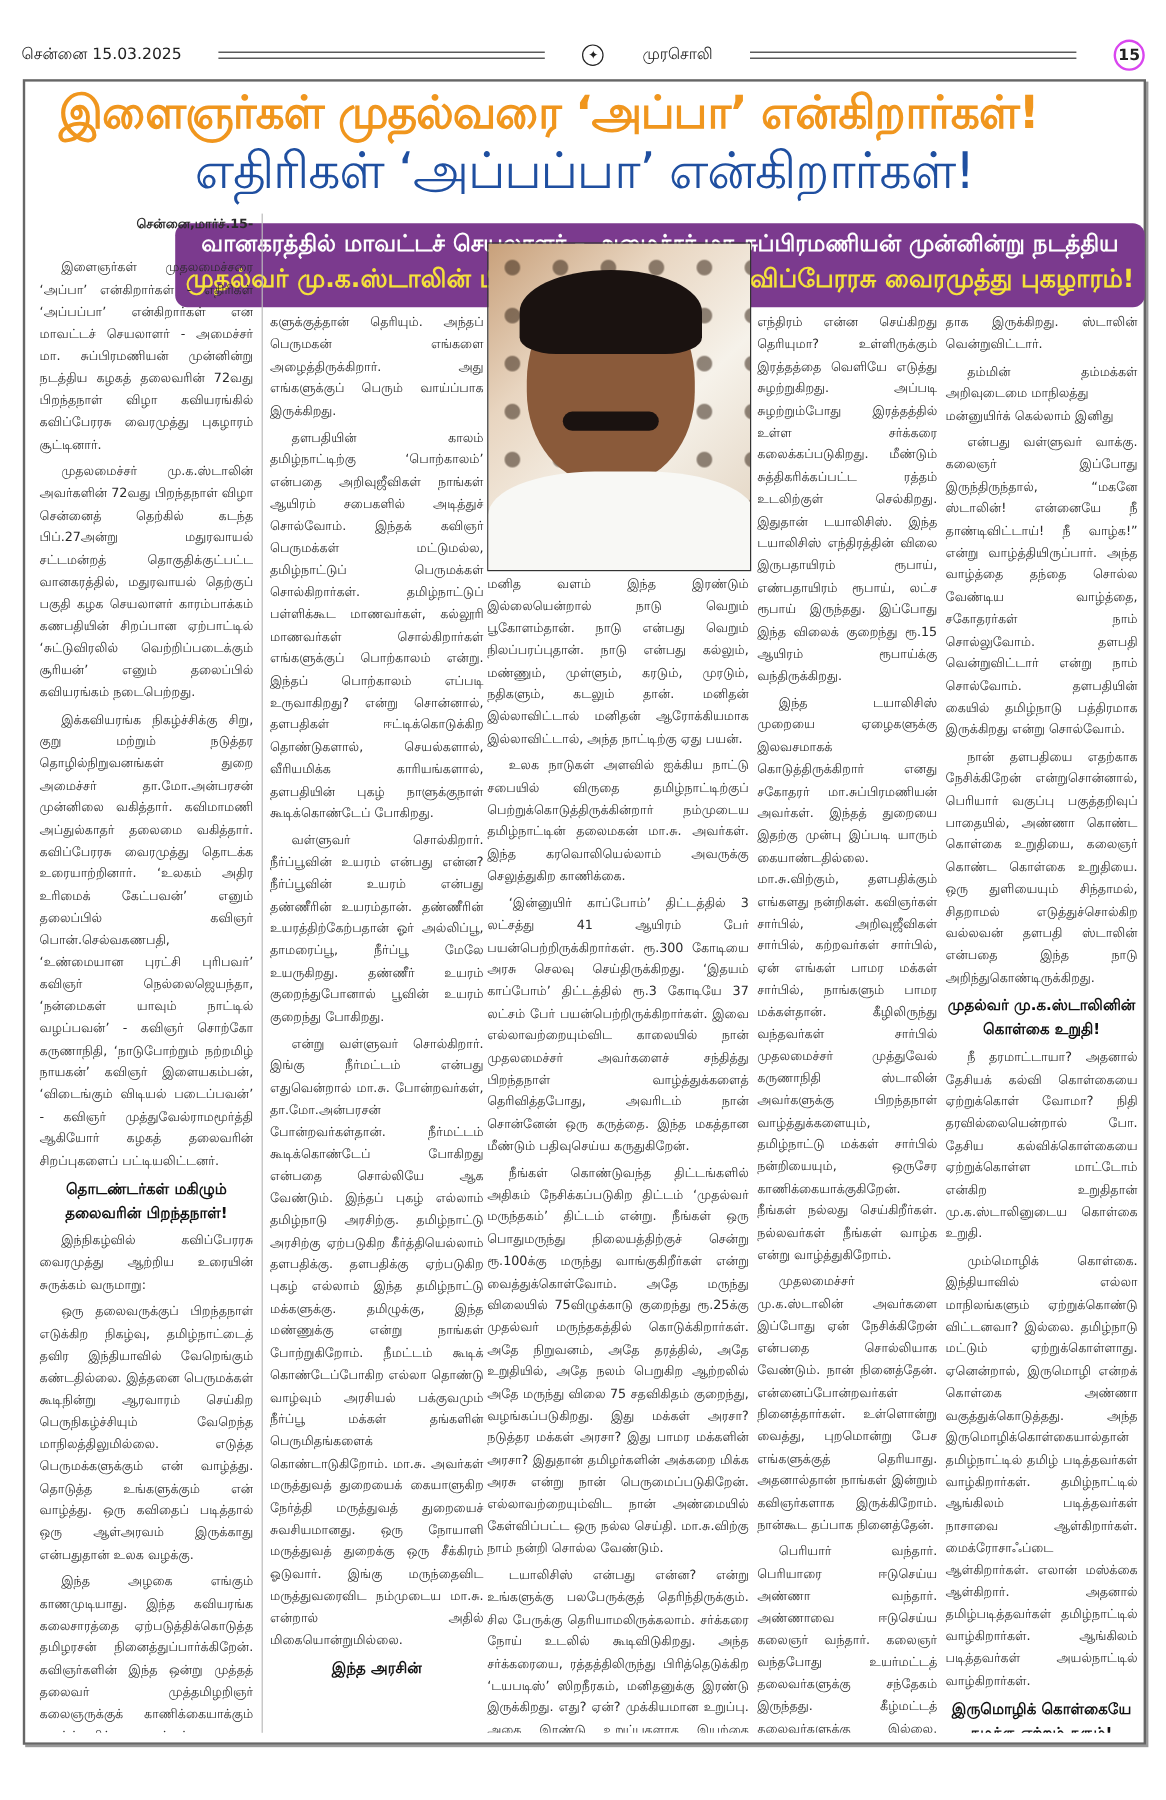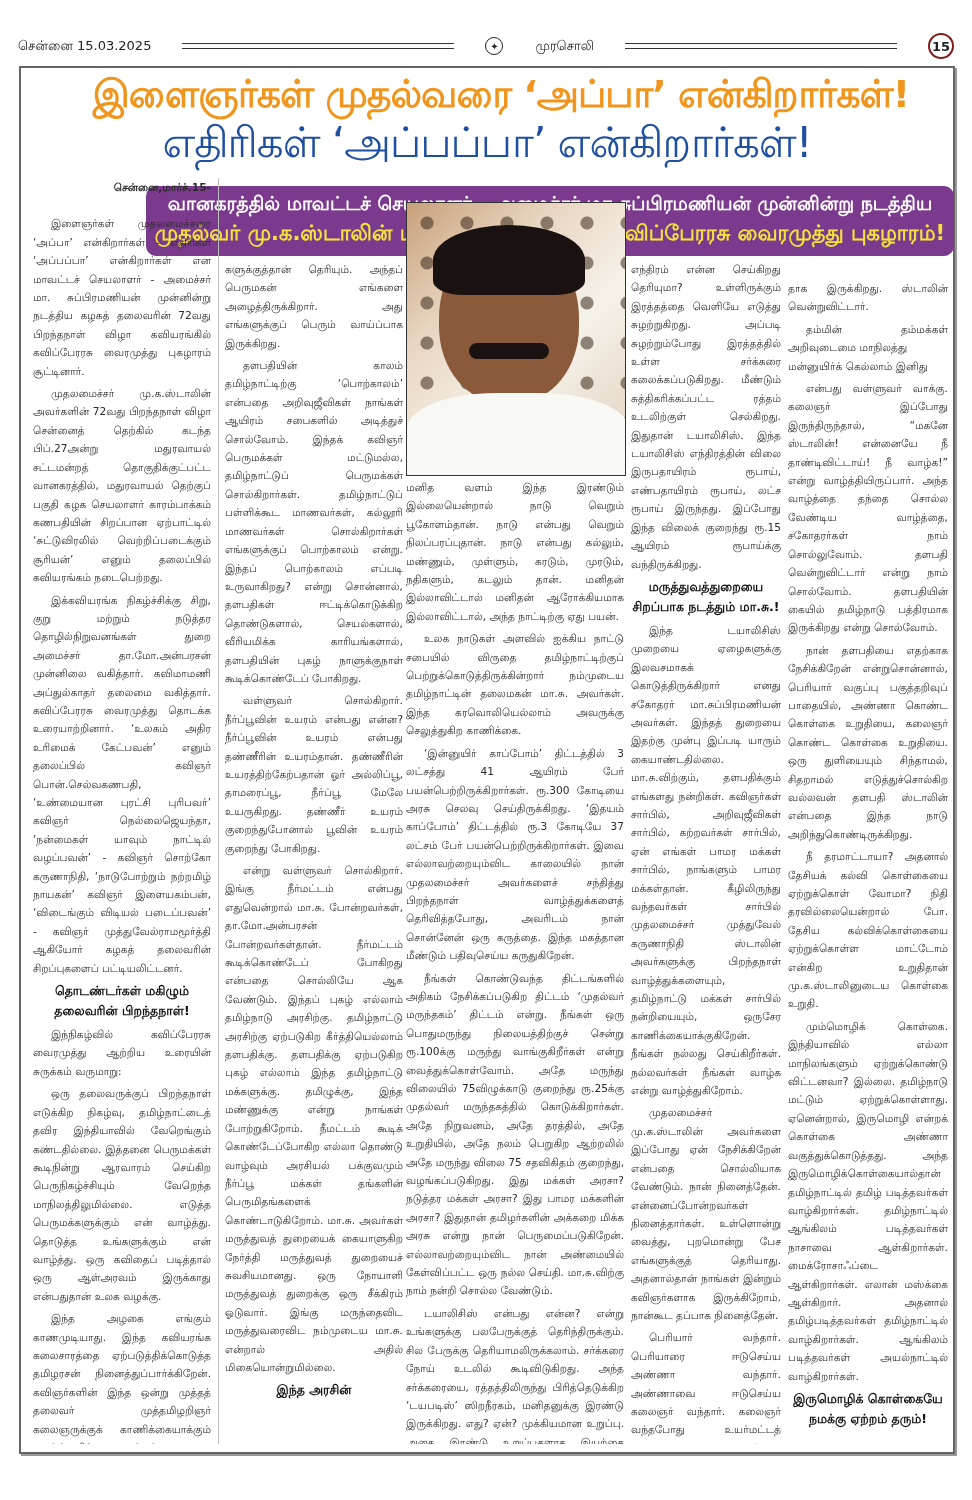--- a/index.html
+++ b/index.html
@@ -1,22 +1,22 @@
 <!DOCTYPE html>
 <html><head>
 <meta charset="utf-8">
 <style>
   html,body{margin:0;padding:0;background:#fff;}
   body{width:972px;height:1500px;position:relative;overflow:hidden;font-family:"DejaVu Sans",sans-serif;color:#222;}
   .masthead{position:absolute;top:34px;left:18px;right:18px;height:24px;display:flex;align-items:center;font-size:13px;gap:28px;}
   .masthead .rule{flex:1;height:4px;border-top:1.5px solid #333;border-bottom:1.5px solid #333;margin:0 3px;}
-  .pageno{width:22px;height:22px;border:2px solid #7f1d1d;border-radius:50%;display:flex;align-items:center;justify-content:center;font-weight:bold;font-size:13px;}
+  .pageno{width:22px;height:22px;border:2px solid #d946ef;border-radius:50%;display:flex;align-items:center;justify-content:center;font-weight:bold;font-size:13px;}
   .logo{width:16px;height:16px;border:1.5px solid #222;border-radius:50%;display:inline-flex;align-items:center;justify-content:center;font-size:10px;margin-right:4px;}
   .frame{position:absolute;top:66px;left:19px;width:932px;height:1384px;border:2px solid #666;box-shadow:2px 2px 0 #999;background:#fff;}
-  .h1{position:absolute;left:0;right:0;top:4px;text-align:center;font-family:"DejaVu Sans",sans-serif;font-weight:bold;font-size:38px;color:#f0961e;letter-spacing:-1px;padding-left:28px;}
+  .h1{position:absolute;left:0;right:0;top:4px;font-family:"DejaVu Sans",sans-serif;font-weight:bold;font-size:38px;color:#f0961e;letter-spacing:-1px;padding-left:28px;}
   .h2{position:absolute;left:0;right:0;top:50px;text-align:center;font-weight:normal;font-size:42px;color:#1f4fa0;letter-spacing:-1px;}
   .banner{position:absolute;left:125px;top:118px;width:808px;height:70px;background:#7b3a8e;border-radius:10px;color:#fff;text-align:center;}
   .banner .l1{font-size:19px;font-weight:bold;margin-top:6px;}
   .banner .l2{font-size:21px;font-weight:bold;color:#f5e13b;margin-top:4px;}
   .col{position:absolute;font-size:10.6px;line-height:18.4px;text-align:justify;color:#2a2a2a;overflow:hidden;}
   .col p{margin:0 0 4px 0;text-indent:18px;}
   .col .dateline{text-align:right;font-weight:bold;margin-bottom:18px;text-indent:0;}
   .col .lead{font-weight:normal;}
   .col h4{margin:4px 0 4px 0;text-align:center;font-size:12.5px;line-height:20px;font-weight:bold;color:#111;}
   .col .quote{font-weight:normal;text-indent:18px;}
@@ -82,30 +82,30 @@
     <p style="text-indent:0">மனித வளம் இந்த இரண்டும் இல்லையென்றால் நாடு வெறும் பூகோளம்தான். நாடு என்பது வெறும் நிலப்பரப்புதான். நாடு என்பது கல்லும், மண்ணும், முள்ளும், கரடும், முரடும், நதிகளும், கடலும் தான். மனிதன் இல்லாவிட்டால் மனிதன் ஆரோக்கியமாக இல்லாவிட்டால், அந்த நாட்டிற்கு ஏது பயன்.</p>
     <p>உலக நாடுகள் அளவில் ஐக்கிய நாட்டு சபையில் விருதை தமிழ்நாட்டிற்குப் பெற்றுக்கொடுத்திருக்கின்றார் நம்முடைய தமிழ்நாட்டின் தலைமகன் மா.சு. அவர்கள். இந்த கரவொலியெல்லாம் அவருக்கு செலுத்துகிற காணிக்கை.</p>
     <p>‘இன்னுயிர் காப்போம்’ திட்டத்தில் 3 லட்சத்து 41 ஆயிரம் பேர் பயன்பெற்றிருக்கிறார்கள். ரூ.300 கோடியை அரசு செலவு செய்திருக்கிறது. ‘இதயம் காப்போம்’ திட்டத்தில் ரூ.3 கோடியே 37 லட்சம் பேர் பயன்பெற்றிருக்கிறார்கள். இவை எல்லாவற்றையும்விட காலையில் நான் முதலமைச்சர் அவர்களைச் சந்தித்து பிறந்தநாள் வாழ்த்துக்களைத் தெரிவித்தபோது, அவரிடம் நான் சொன்னேன் ஒரு கருத்தை. இந்த மகத்தான மீண்டும் பதிவுசெய்ய கருதுகிறேன்.</p>
     <p>நீங்கள் கொண்டுவந்த திட்டங்களில் அதிகம் நேசிக்கப்படுகிற திட்டம் ‘முதல்வர் மருந்தகம்’ திட்டம் என்று. நீங்கள் ஒரு பொதுமருந்து நிலையத்திற்குச் சென்று ரூ.100க்கு மருந்து வாங்குகிறீர்கள் என்று வைத்துக்கொள்வோம். அதே மருந்து விலையில் 75விழுக்காடு குறைந்து ரூ.25க்கு முதல்வர் மருந்தகத்தில் கொடுக்கிறார்கள். அதே நிறுவனம், அதே தரத்தில், அதே உறுதியில், அதே நலம் பெறுகிற ஆற்றலில் அதே மருந்து விலை 75 சதவிகிதம் குறைந்து, வழங்கப்படுகிறது. இது மக்கள் அரசா? நடுத்தர மக்கள் அரசா? இது பாமர மக்களின் அரசா? இதுதான் தமிழர்களின் அக்கறை மிக்க அரசு என்று நான் பெருமைப்படுகிறேன். எல்லாவற்றையும்விட நான் அண்மையில் கேள்விப்பட்ட ஒரு நல்ல செய்தி. மா.சு.விற்கு நாம் நன்றி சொல்ல வேண்டும்.</p>
     <p>டயாலிசிஸ் என்பது என்ன? என்று உங்களுக்கு பலபேருக்குத் தெரிந்திருக்கும். சில பேருக்கு தெரியாமலிருக்கலாம். சர்க்கரை நோய் உடலில் கூடிவிடுகிறது. அந்த சர்க்கரையை, ரத்தத்திலிருந்து பிரித்தெடுக்கிற ‘டயபடிஸ்’ ஸிறநீரகம், மனிதனுக்கு இரண்டு இருக்கிறது. எது? ஏன்? முக்கியமான உறுப்பு. அதை இரண்டு உறுப்புகளாக இயற்கை படைத்திருக்கிறது. காது இரண்டு, கண் இரண்டு, கை இரண்டு, கால் இரண்டு. உடம்பிலும் உள்ளே உறுப்பு கிட்னி இரண்டு. இதயம் இரண்டல்ல. கல்லீரல் இரண்டல்ல. கணையம் இரண்டல்ல. ஆனால் கிட்னி மட்டும் இரண்டு.</p>
 
   </div>
 
   <div class="col" style="left:610px;top:192px;width:150px;height:1184px;">
     <p style="text-indent:0">எந்திரம் என்ன செய்கிறது தெரியுமா? உள்ளிருக்கும் இரத்தத்தை வெளியே எடுத்து சுழற்றுகிறது. அப்படி சுழற்றும்போது இரத்தத்தில் உள்ள சர்க்கரை கலைக்கப்படுகிறது. மீண்டும் சுத்திகரிக்கப்பட்ட ரத்தம் உடலிற்குள் செல்கிறது. இதுதான் டயாலிசிஸ். இந்த டயாலிசிஸ் எந்திரத்தின் விலை இருபதாயிரம் ரூபாய், எண்பதாயிரம் ரூபாய், லட்ச ரூபாய் இருந்தது. இப்போது இந்த விலைக் குறைந்து ரூ.15 ஆயிரம் ரூபாய்க்கு வந்திருக்கிறது.</p>
-    <h4><span>மருத்துவத்துறையை</span><br><span>சிறப்பாக நடத்தும் மா.சு.!</span></h4>
     <p>இந்த டயாலிசிஸ் முறையை ஏழைகளுக்கு இலவசமாகக் கொடுத்திருக்கிறார் எனது சகோதரர் மா.சுப்பிரமணியன் அவர்கள். இந்தத் துறையை இதற்கு முன்பு இப்படி யாரும் கையாண்டதில்லை. மா.சு.விற்கும், தளபதிக்கும் எங்களது நன்றிகள். கவிஞர்கள் சார்பில், அறிவுஜீவிகள் சார்பில், கற்றவர்கள் சார்பில், ஏன் எங்கள் பாமர மக்கள் சார்பில், நாங்களும் பாமர மக்கள்தான். கீழிலிருந்து வந்தவர்கள் சார்பில் முதலமைச்சர் முத்துவேல் கருணாநிதி ஸ்டாலின் அவர்களுக்கு பிறந்தநாள் வாழ்த்துக்களையும், தமிழ்நாட்டு மக்கள் சார்பில் நன்றியையும், ஒருசேர காணிக்கையாக்குகிறேன். நீங்கள் நல்லது செய்கிறீர்கள். நல்லவர்கள் நீங்கள் வாழ்க என்று வாழ்த்துகிறோம்.</p>
     <p>முதலமைச்சர் மு.க.ஸ்டாலின் அவர்களை இப்போது ஏன் நேசிக்கிறேன் என்பதை சொல்லியாக வேண்டும். நான் நினைத்தேன். என்னைப்போன்றவர்கள் நினைத்தார்கள். உள்ளொன்று வைத்து, புறமொன்று பேச எங்களுக்குத் தெரியாது. அதனால்தான் நாங்கள் இன்றும் கவிஞர்களாக இருக்கிறோம். நான்கூட தப்பாக நினைத்தேன்.</p>
     <p>பெரியார் வந்தார். பெரியாரை ஈடுசெய்ய அண்ணா வந்தார். அண்ணாவை ஈடுசெய்ய கலைஞர் வந்தார். கலைஞர் வந்தபோது உயர்மட்டத் தலைவர்களுக்கு சந்தேகம் இருந்தது. கீழ்மட்டத் தலைவர்களுக்கு இல்லை. அவரோடு இணையாகப் பழகியவர்கள். அவரோடு சுற்றிப் பழுத்தவர்கள். அவருடைய ஆழும் தெரிந்தவர்கள். அகலம் புரிந்தவர்கள். அவரோடு வந்தவர்கள் தன்னைவிட முன்னேறிவிடுவானோ? என கலைஞரை பார்த்து சந்தேகப்பட்டார்கள். 45 வயதில் மூத்தவர்களையெல்லாம் தாண்டி தி.மு.கழகத்தில் 5வது இடத்திலிருந்த தலைவர் எப்படி முதலமைச்சராக முடியும்? முதலமைச்சரானால் எப்படி செயலாற்ற முடியும்? எந்தளவிற்கு செயலாற்ற முடியும்? எல்லாவற்றையும்விட கட்சியை எப்படி காப்பாற்ற முடியும்? என்று கலைஞரைப் பார்த்து சகத் தோழர்கள் சந்தேகப்பட்டார்கள். 1967, 1968, 1969இல் ஆண்டுகளில், 1969இல் கலைஞர் முதலமைச்சரானதற்குப் பிறகு அந்த சந்தேகத்தைப் பத்தாண்டுகளில் முறியடித்துக் காட்டினார்.</p>
 
   </div>
 
-  <div class="col" style="left:767px;top:192px;width:160px;height:1184px;margin-top:19px;">
+  <div class="col" style="left:767px;top:192px;width:160px;height:1184px;">
     <p style="text-indent:0">தாக இருக்கிறது. ஸ்டாலின் வென்றுவிட்டார்.</p>
     <p class="quote"><span>தம்மின் தம்மக்கள் அறிவுடைமை மாநிலத்து</span><br><span>மன்னுயிர்க் கெல்லாம் இனிது</span></p>
     <p>என்பது வள்ளுவர் வாக்கு. கலைஞர் இப்போது இருந்திருந்தால், “மகனே ஸ்டாலின்! என்னையே நீ தாண்டிவிட்டாய்! நீ வாழ்க!” என்று வாழ்த்தியிருப்பார். அந்த வாழ்த்தை தந்தை சொல்ல வேண்டிய வாழ்த்தை, சகோதரர்கள் நாம் சொல்லுவோம். தளபதி வென்றுவிட்டார் என்று நாம் சொல்வோம். தளபதியின் கையில் தமிழ்நாடு பத்திரமாக இருக்கிறது என்று சொல்வோம்.</p>
     <p>நான் தளபதியை எதற்காக நேசிக்கிறேன் என்றுசொன்னால், பெரியார் வகுப்பு பகுத்தறிவுப் பாதையில், அண்ணா கொண்ட கொள்கை உறுதியை, கலைஞர் கொண்ட கொள்கை உறுதியை. ஒரு துளியையும் சிந்தாமல், சிதறாமல் எடுத்துச்சொல்கிற வல்லவன் தளபதி ஸ்டாலின் என்பதை இந்த நாடு அறிந்துகொண்டிருக்கிறது.</p>
+    <h4><span>முதல்வர் மு.க.ஸ்டாலினின்</span><br><span>கொள்கை உறுதி!</span></h4>
     <p>நீ தரமாட்டாயா? அதனால் தேசியக் கல்வி கொள்கையை ஏற்றுக்கொள் வோமா? நிதி தரவில்லையென்றால் போ. தேசிய கல்விக்கொள்கையை ஏற்றுக்கொள்ள மாட்டோம் என்கிற உறுதிதான் மு.க.ஸ்டாலினுடைய கொள்கை உறுதி.</p>
     <p>மும்மொழிக் கொள்கை. இந்தியாவில் எல்லா மாநிலங்களும் ஏற்றுக்கொண்டு விட்டனவா? இல்லை. தமிழ்நாடு மட்டும் ஏற்றுக்கொள்ளாது. ஏனென்றால், இருமொழி என்றக் கொள்கை அண்ணா வகுத்துக்கொடுத்தது. அந்த இருமொழிக்கொள்கையால்தான் தமிழ்நாட்டில் தமிழ் படித்தவர்கள் வாழ்கிறார்கள். தமிழ்நாட்டில் ஆங்கிலம் படித்தவர்கள் நாசாவை ஆள்கிறார்கள். மைக்ரோசாஃப்டை ஆள்கிறார்கள். எலான் மஸ்க்கை ஆள்கிறார். அதனால் தமிழ்படித்தவர்கள் தமிழ்நாட்டில் வாழ்கிறார்கள். ஆங்கிலம் படித்தவர்கள் அயல்நாட்டில் வாழ்கிறார்கள்.</p>
     <h4><span>இருமொழிக் கொள்கையே</span><br><span>நமக்கு ஏற்றம் தரும்!</span></h4>
 
   </div>
 </div>
 
 </body></html>

